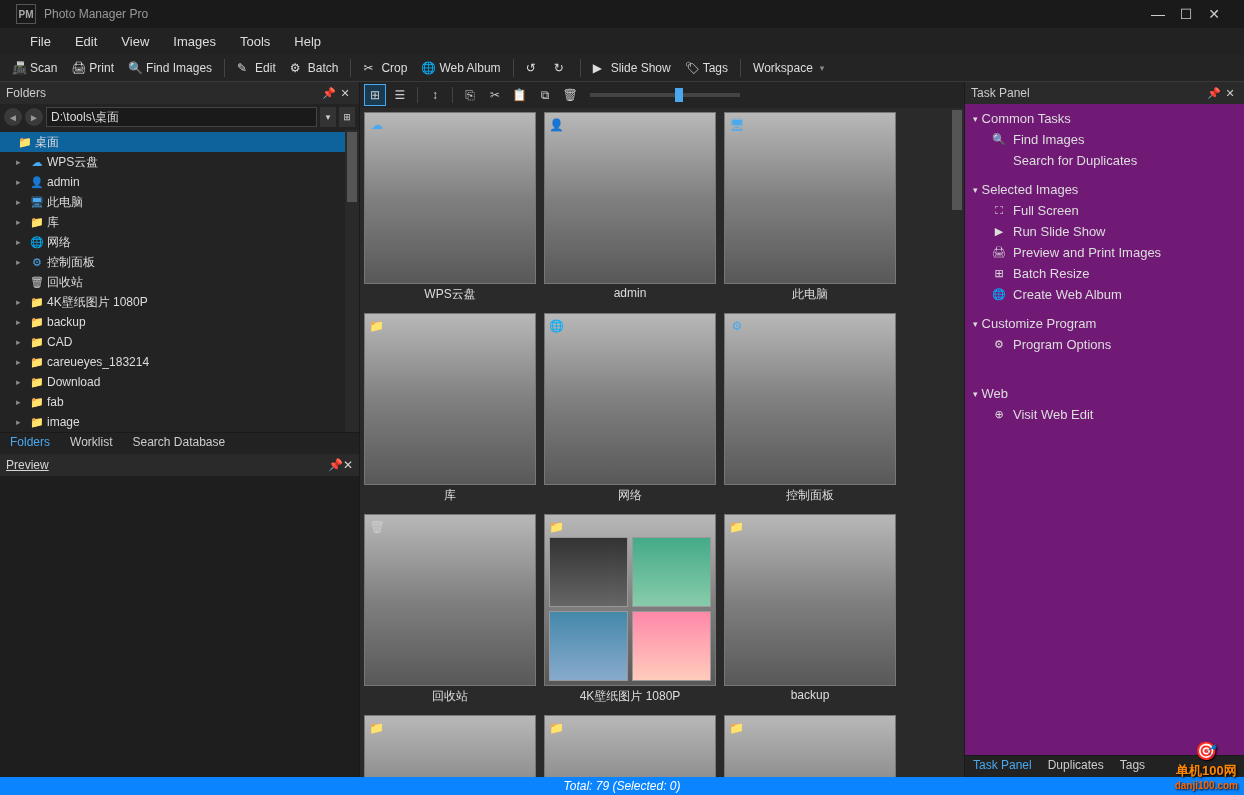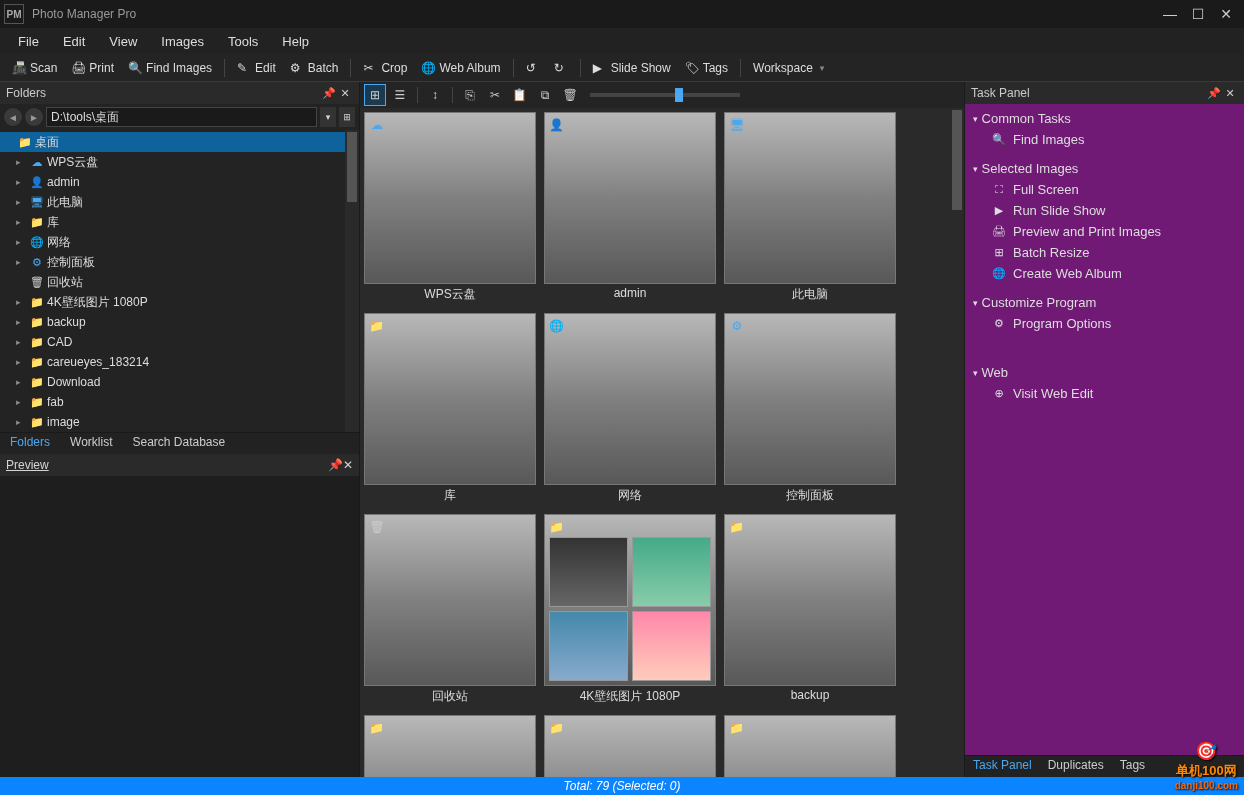--- a/index.html
+++ b/index.html
@@ -1,23 +1,23 @@
 <!DOCTYPE html>
 <html><head>
 <meta charset="utf-8">
 <style>
 * { margin: 0; padding: 0; box-sizing: border-box; font-family: "Segoe UI", Tahoma, sans-serif; }
 body { width: 1244px; height: 795px; background: #2b2b2b; color: #d4d4d4; font-size: 12px; overflow: hidden; display: flex; flex-direction: column; }
 
-.titlebar { height: 28px; background: #1a1a1a; display: flex; align-items: center; padding: 0 4px; }
+.titlebar { height: 28px; background: #1a1a1a; display: flex; align-items: center; padding: 0 16px; }
 .titlebar .logo { width: 20px; height: 20px; display: flex; align-items: center; justify-content: center; margin-right: 8px; font-size: 10px; font-weight: bold; color: #aaa; border: 1px solid #555; }
 .titlebar .title { color: #999; font-size: 12px; flex: 1; }
 .titlebar .ctrl { width: 28px; height: 16px; display: flex; align-items: center; justify-content: center; cursor: pointer; color: #ccc; font-size: 14px; }
 
-.menubar { height: 26px; background: #222; display: flex; align-items: center; padding: 0 8px; gap: 4px; }
+.menubar { height: 26px; background: #222; display: flex; align-items: center; padding: 0 20px; gap: 4px; }
 .menubar .item { padding: 2px 10px; cursor: pointer; color: #ddd; font-size: 13px; }
 
 .toolbar { height: 28px; background: #242424; border-bottom: 1px solid #3a3a3a; display: flex; align-items: center; padding: 0 6px; gap: 2px; }
 .toolbar .btn { display: flex; align-items: center; gap: 4px; padding: 2px 6px; cursor: pointer; color: #ddd; font-size: 12px; }
 .toolbar .sep { width: 1px; height: 18px; background: #444; margin: 0 4px; }
 .toolbar .icon { width: 14px; height: 14px; display: inline-block; }
 .toolbar .dropdown::after { content: "▾"; font-size: 9px; margin-left: 3px; color: #888; }
 
 .content { flex: 1; display: flex; overflow: hidden; }
 
@@ -389,20 +389,24 @@
     <div style="flex:1; overflow-y:auto;" id="task-sections">
         <div class="task-section">
           <div class="task-header">
             <span class="caret">▾</span>
             <span>Common Tasks</span>
           </div>
           <div class="task-link">
             <span class="licon">🔍</span>
             <span>Find Images</span>
           </div>
+          <div class="task-link">
+            <span class="licon"></span>
+            <span>Search for Duplicates</span>
+          </div>
         </div>
         <div class="task-section">
           <div class="task-header">
             <span class="caret">▾</span>
             <span>Selected Images</span>
           </div>
           <div class="task-link">
             <span class="licon">⛶</span>
             <span>Full Screen</span>
           </div>

